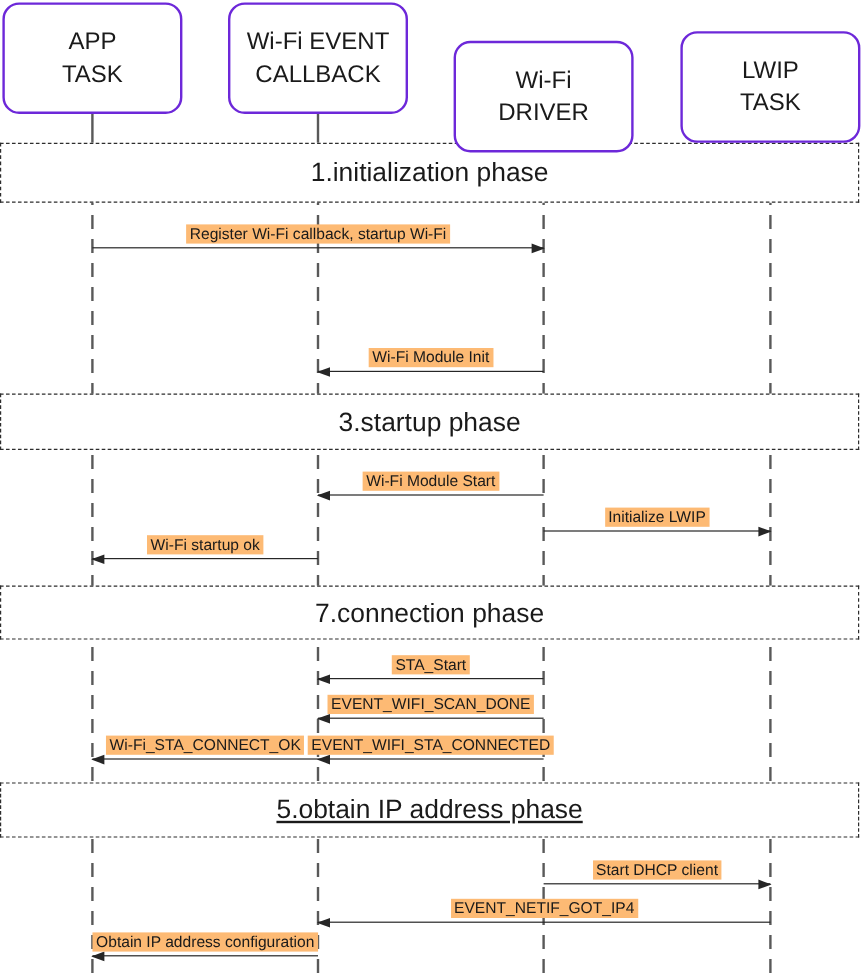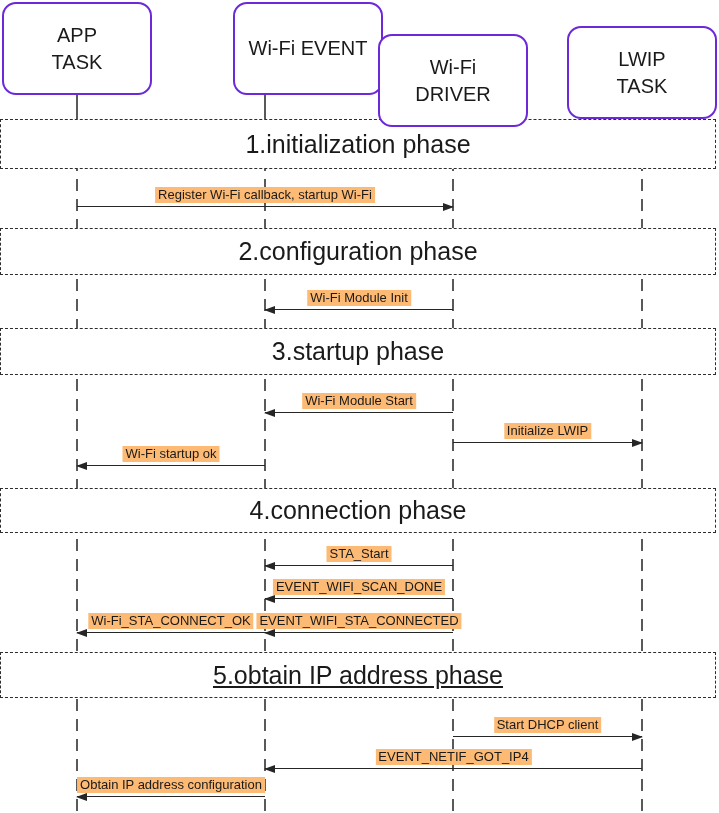--- a/index.html
+++ b/index.html
@@ -19,21 +19,21 @@
   .lifeline{
     position:absolute;top:119px;bottom:0;width:2px;z-index:1;
     background:repeating-linear-gradient(to bottom,#595959 0 12px,transparent 12px 20px);
   }
   
   .phase{
     position:absolute;left:0;width:714px;background:#ffffff;
     border:1.9px dashed #2d2d2d;z-index:2;
     display:flex;justify-content:center;align-items:center;
   }
-  .ptitle{font-size:25px;white-space:nowrap;}
+  .ptitle{font-size:22px;white-space:nowrap;}
   
   .msg{position:absolute;height:0;z-index:4;}
   .msg-line{position:absolute;left:0;right:0;top:0;border-top:1.8px solid #262626;}
   .head-right{
     position:absolute;right:-1px;top:-3.5px;width:0;height:0;
     border-top:4.5px solid transparent;border-bottom:4.5px solid transparent;
     border-left:11px solid #262626;
   }
   .head-left{
     position:absolute;left:-1px;top:-3.5px;width:0;height:0;
@@ -49,48 +49,46 @@
 </head>
 <body>
 
 <div id="diagram">
     <div class="pbox" style="left: 2px;">
       <div class="pline">APP</div>
       <div class="pline">TASK</div>
     </div>
     <div class="stub" style="left: 76px;"></div>
     <div class="lifeline" style="left: 76px;"></div>
-    <div class="pbox" style="left: 190px; margin-left: 43px;">
+    <div class="pbox" style="left: 190px;">
       <div class="pline">Wi-Fi EVENT</div>
+      <div class="pline">CALLBACK</div>
     </div>
     <div class="stub" style="left: 264px;"></div>
     <div class="lifeline" style="left: 264px;"></div>
     <div class="pbox" style="left: 378px; margin-top: 32px;">
       <div class="pline">Wi-Fi</div>
       <div class="pline">DRIVER</div>
     </div>
     <div class="stub" style="left: 452px;"></div>
     <div class="lifeline" style="left: 452px;"></div>
     <div class="pbox" style="left: 567px; margin-top: 24px;">
       <div class="pline">LWIP</div>
       <div class="pline">TASK</div>
     </div>
     <div class="stub" style="left: 641px;"></div>
     <div class="lifeline" style="left: 641px;"></div>
     <div class="phase" style="top: 119px; height: 48px;">
       <div class="ptitle">1.initialization phase</div>
     </div>
-    <div class="phase" style="top: 228px; height: 45px;">
-      <div class="ptitle">2.configuration phase</div>
-    </div>
     <div class="phase" style="top: 328px; height: 45px; text-align: center;">
       <div class="ptitle">3.startup phase</div>
     </div>
     <div class="phase" style="top: 488px; height: 43px;">
-      <div class="ptitle">4.connection phase</div>
+      <div class="ptitle">7.connection phase</div>
     </div>
     <div class="phase" style="top: 652px; height: 44px; text-decoration: underline;">
       <div class="ptitle">5.obtain IP address phase</div>
     </div>
     <div class="msg" style="left: 77px; top: 206px; width: 376px;">
       <div class="msg-line"></div>
       <div class="head-right"></div>
       <div class="msg-label">Register Wi-Fi callback, startup Wi-Fi</div>
     </div>
     <div class="msg" style="left: 265px; top: 309px; width: 188px;">

